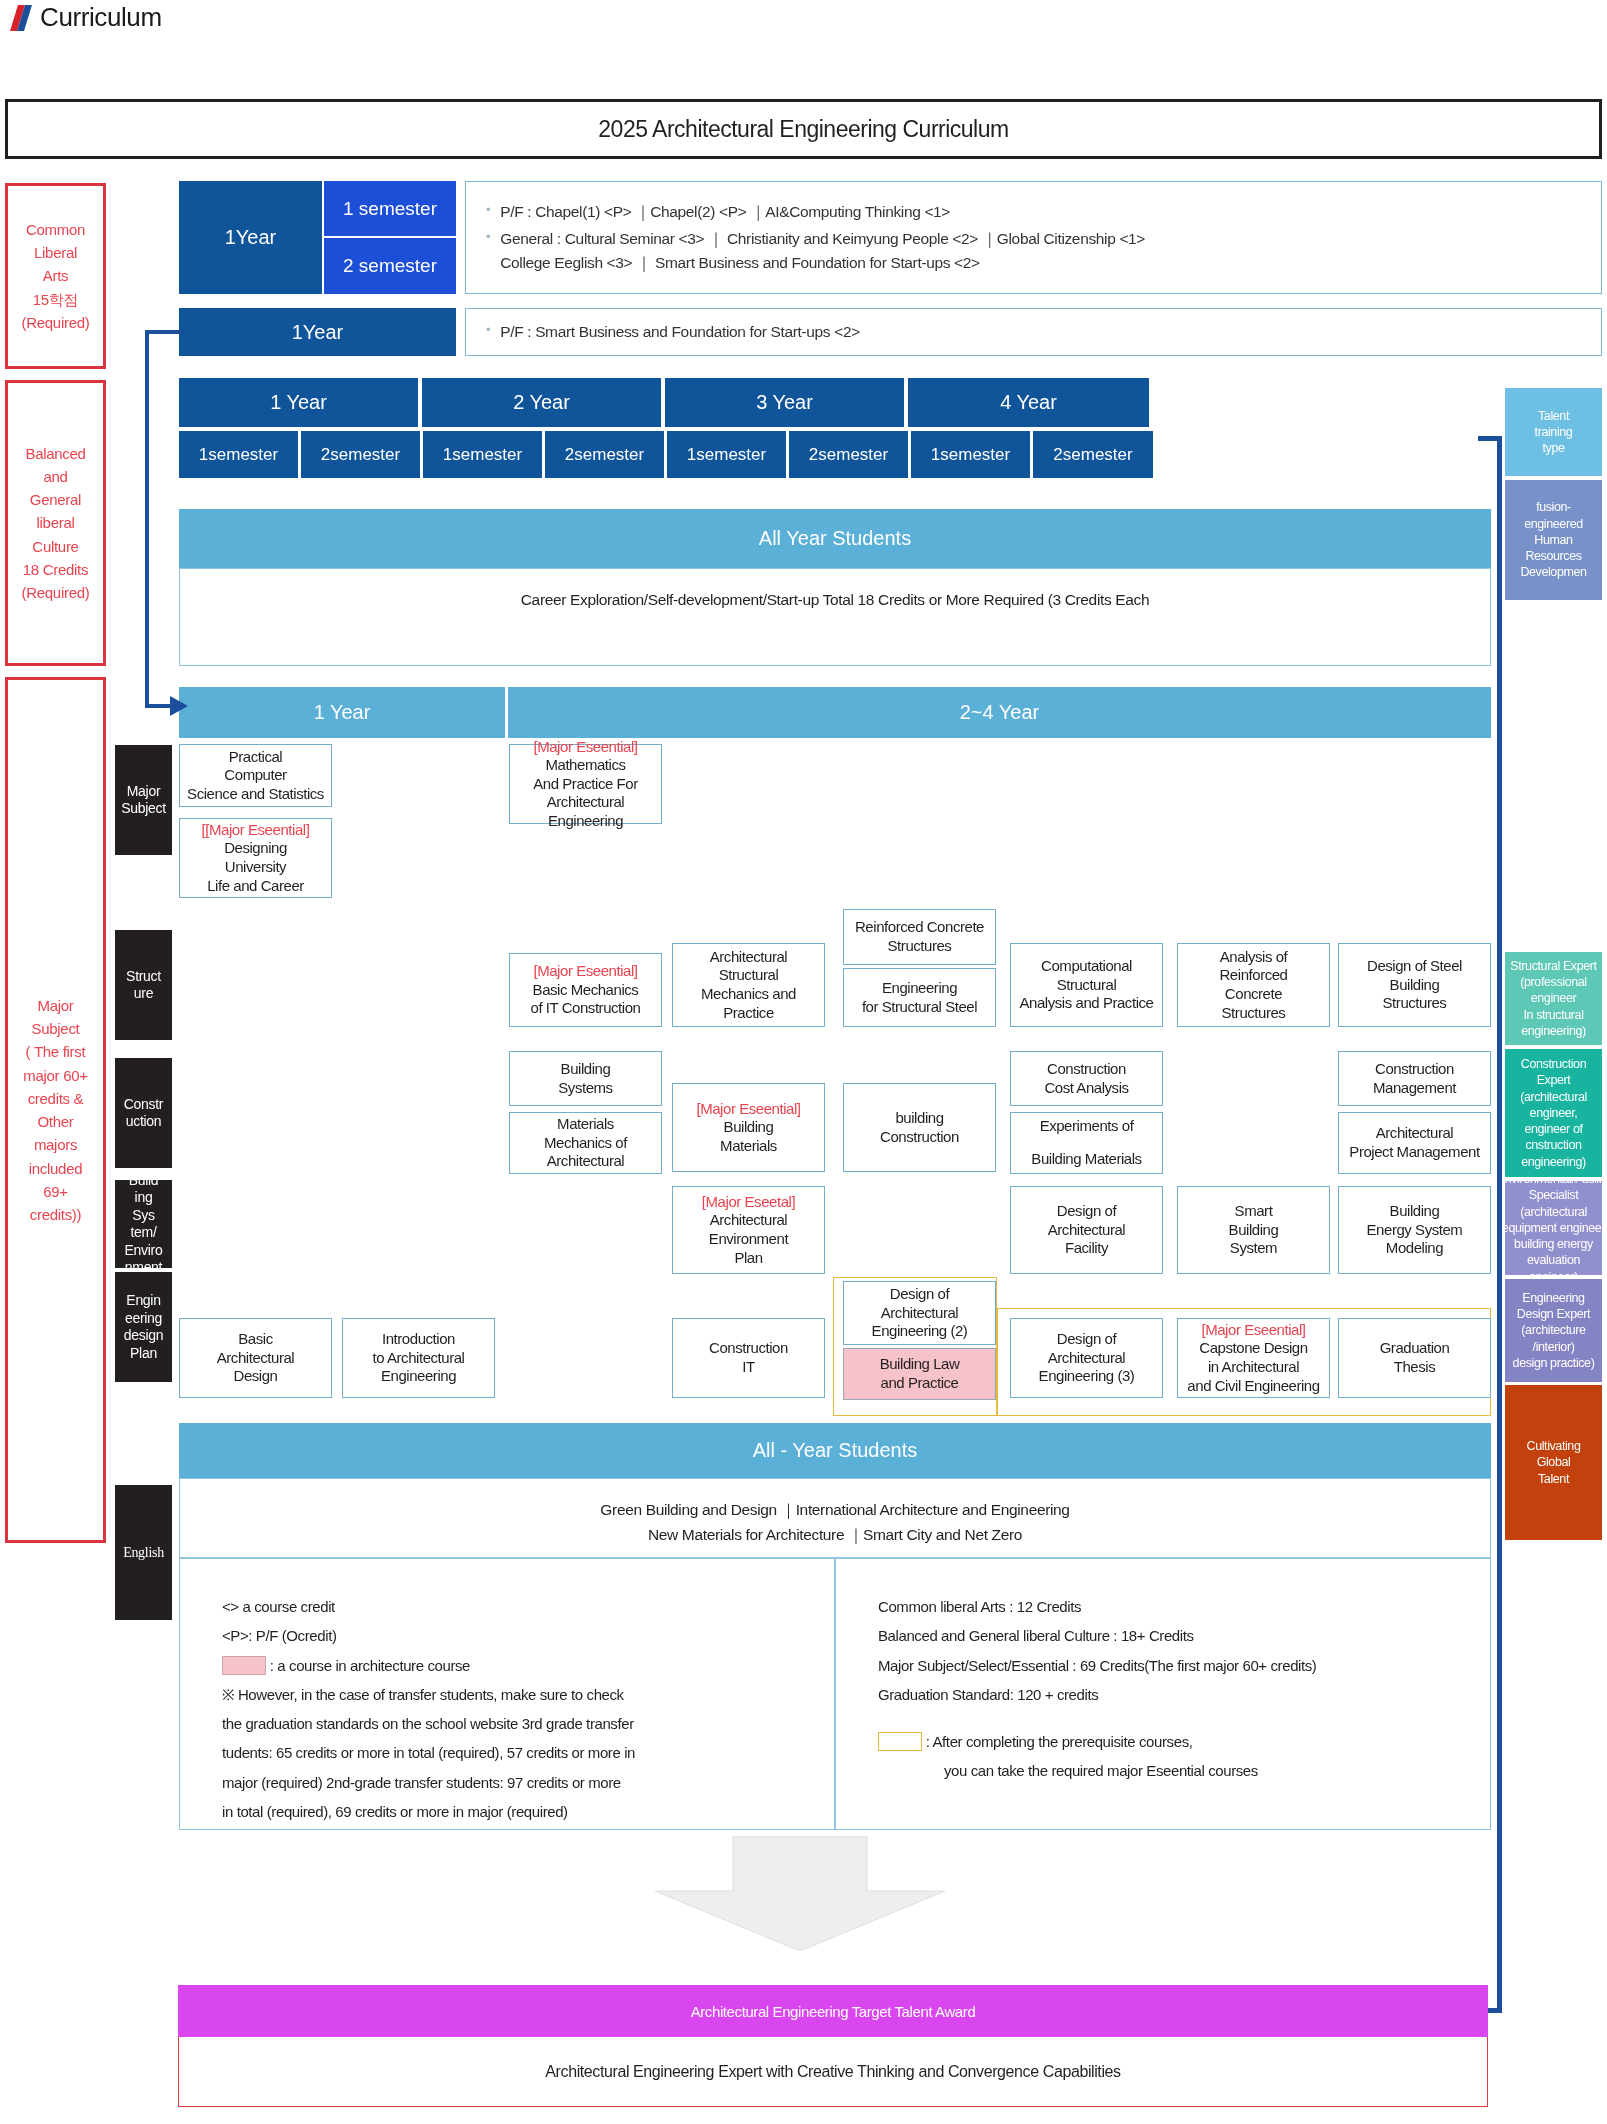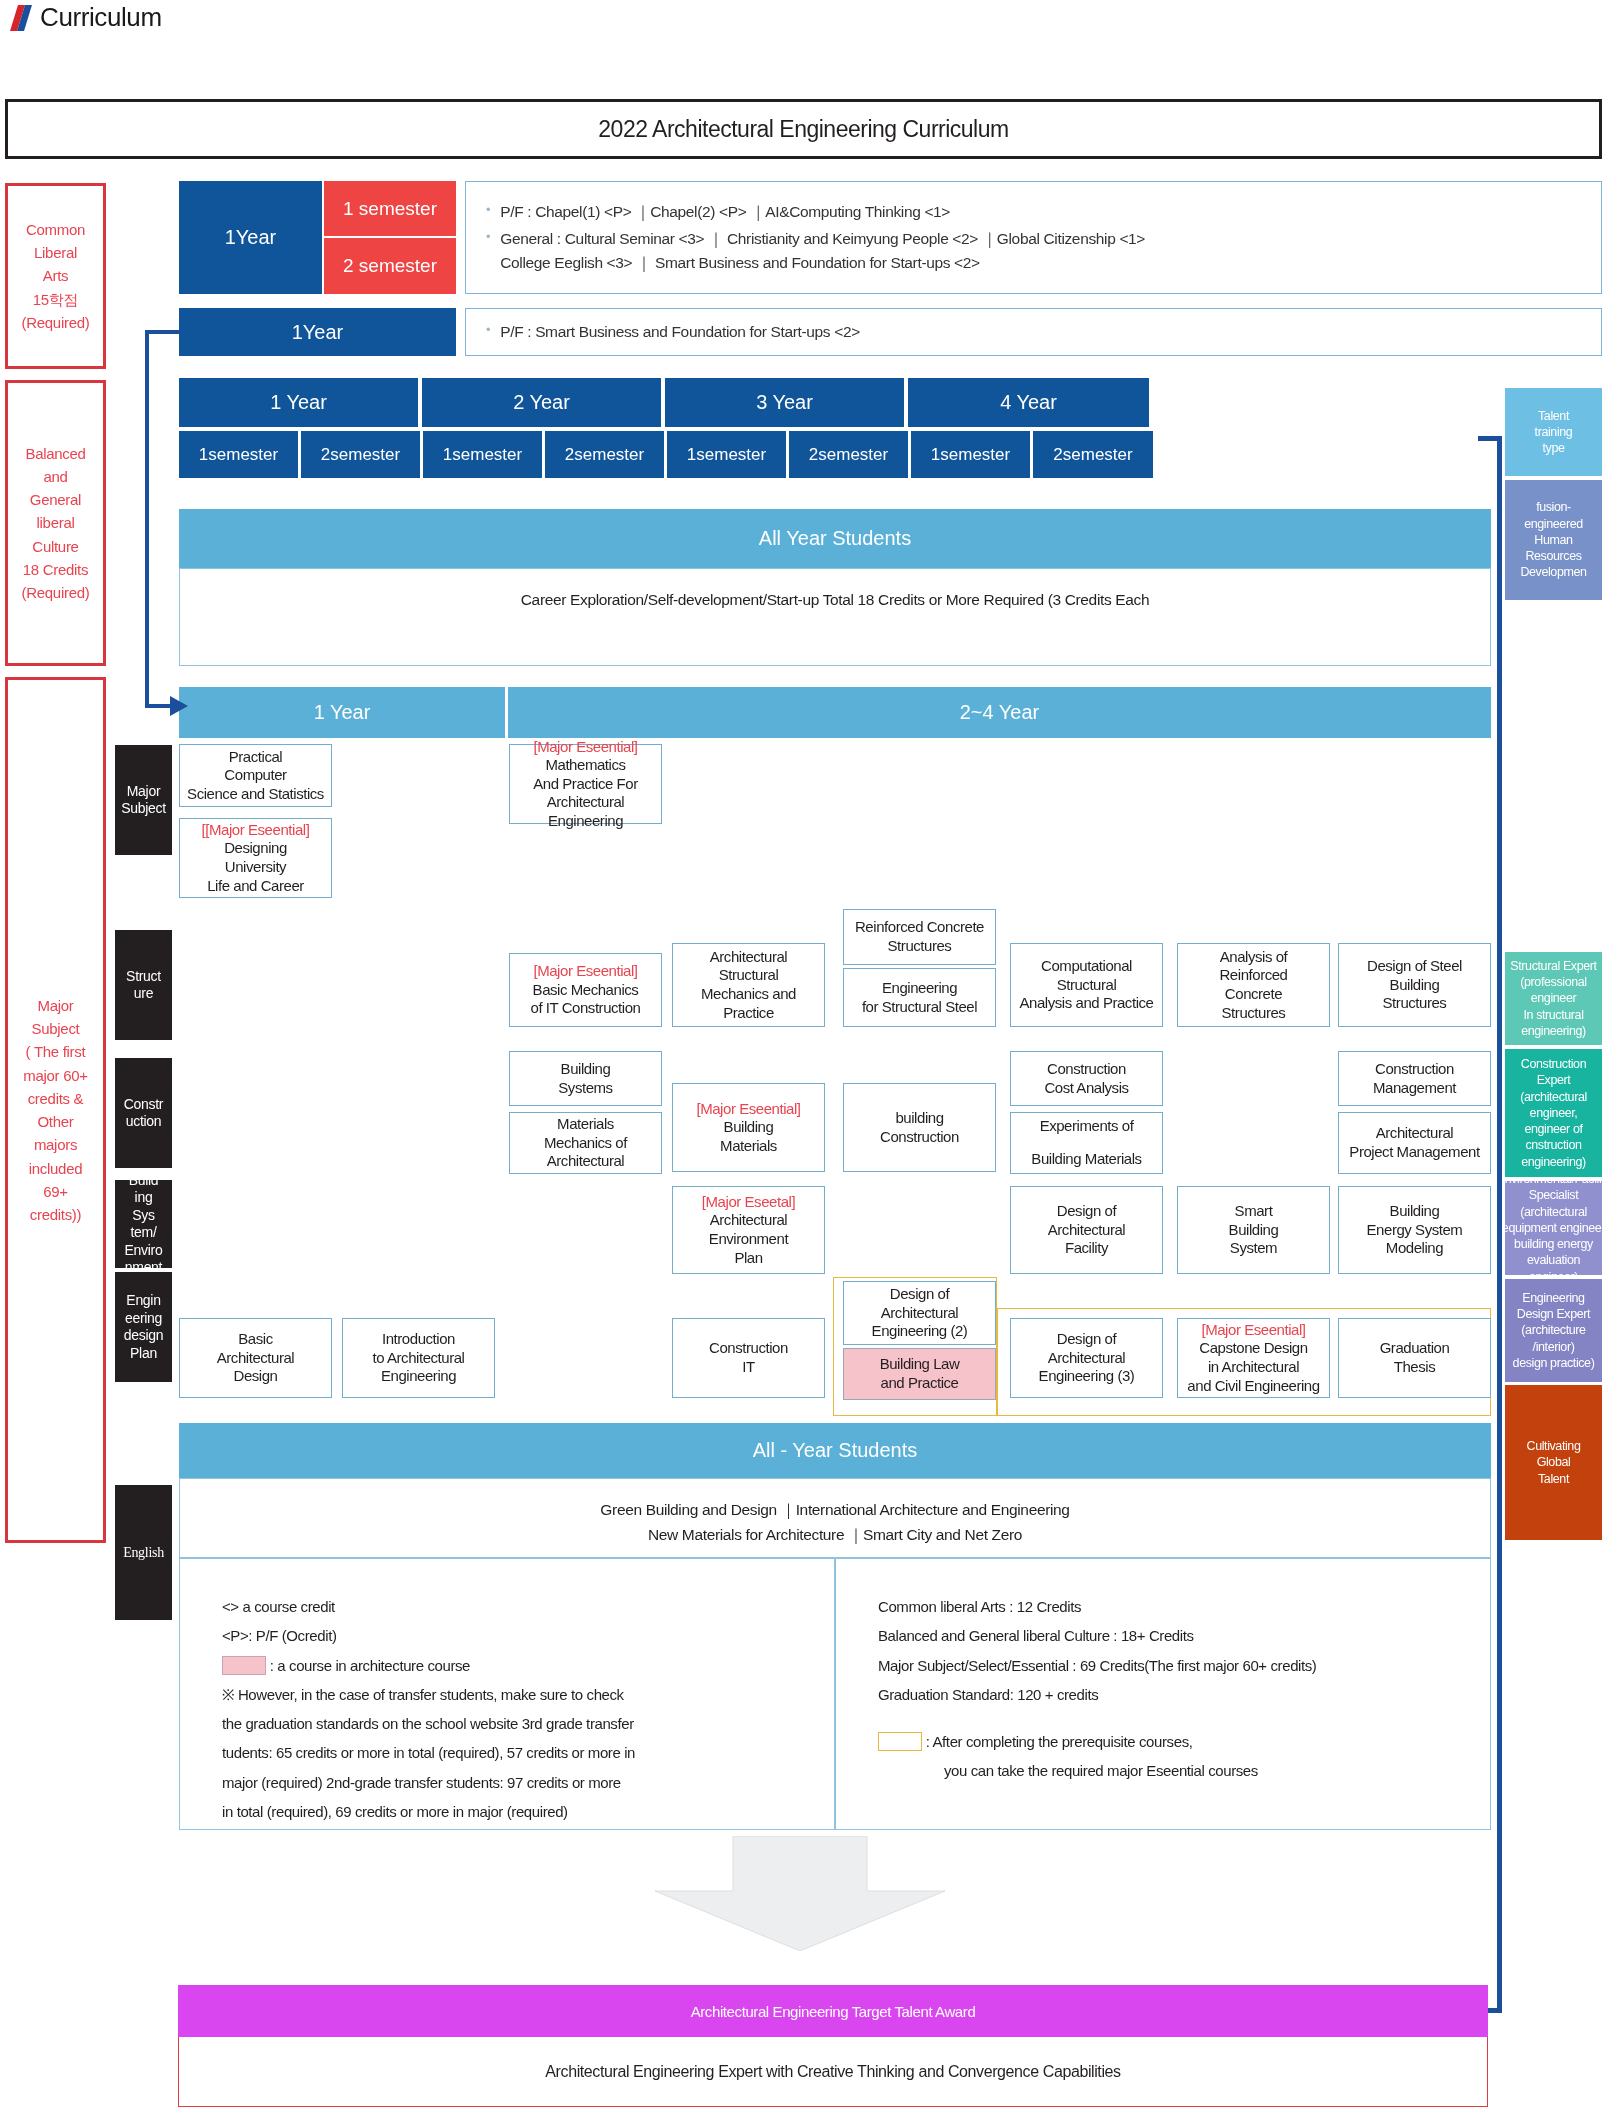--- a/index.html
+++ b/index.html
@@ -25,21 +25,21 @@
 
   
   #titlebar {
     position:absolute; left:5px; top:99px; width:1597px; height:60px;
     border:3px solid #231f20; display:flex; align-items:center; justify-content:center;
   }
   #titlebar span { font-size:23px; letter-spacing:-.5px; }
 
   
   .navy   { background:#10559a; color:#fff; }
-  .blue2  { background:#ef4444; color:#fff; }
+  .blue2  { background:#1d4ed8; color:#fff; }
   .sky    { background:#5bb0d8; color:#fff; }
   .skylbl { display:flex; align-items:center; justify-content:center; text-align:center; }
 
   .redbox {
     position:absolute; border:3px solid #d8353f; color:#e8444f;
     display:flex; align-items:center; justify-content:center; text-align:center;
     font-size:15px; line-height:1.55; letter-spacing:-.3px;
   }
   .blackbox {
     position:absolute; background:#231f20; color:#ffffff;
@@ -110,21 +110,21 @@
 
   <div id="hdr">
     <span class="dia">
         <i class="a"></i>
         <i class="b"></i>
       </span>
     <h1>Curriculum</h1>
   </div>
 
   <div id="titlebar">
-    <span>2022 Architectural Engineering Curriculum</span>
+    <span>2025 Architectural Engineering Curriculum</span>
   </div>
 
   <div class="redbox" style="left:5px; top:183px; width:101px; height:186px;">
     <div id="rail0">
         <div>Common</div>
         <div>Liberal</div>
         <div>Arts</div>
         <div>15학점</div>
         <div>(Required)</div>
       </div>

